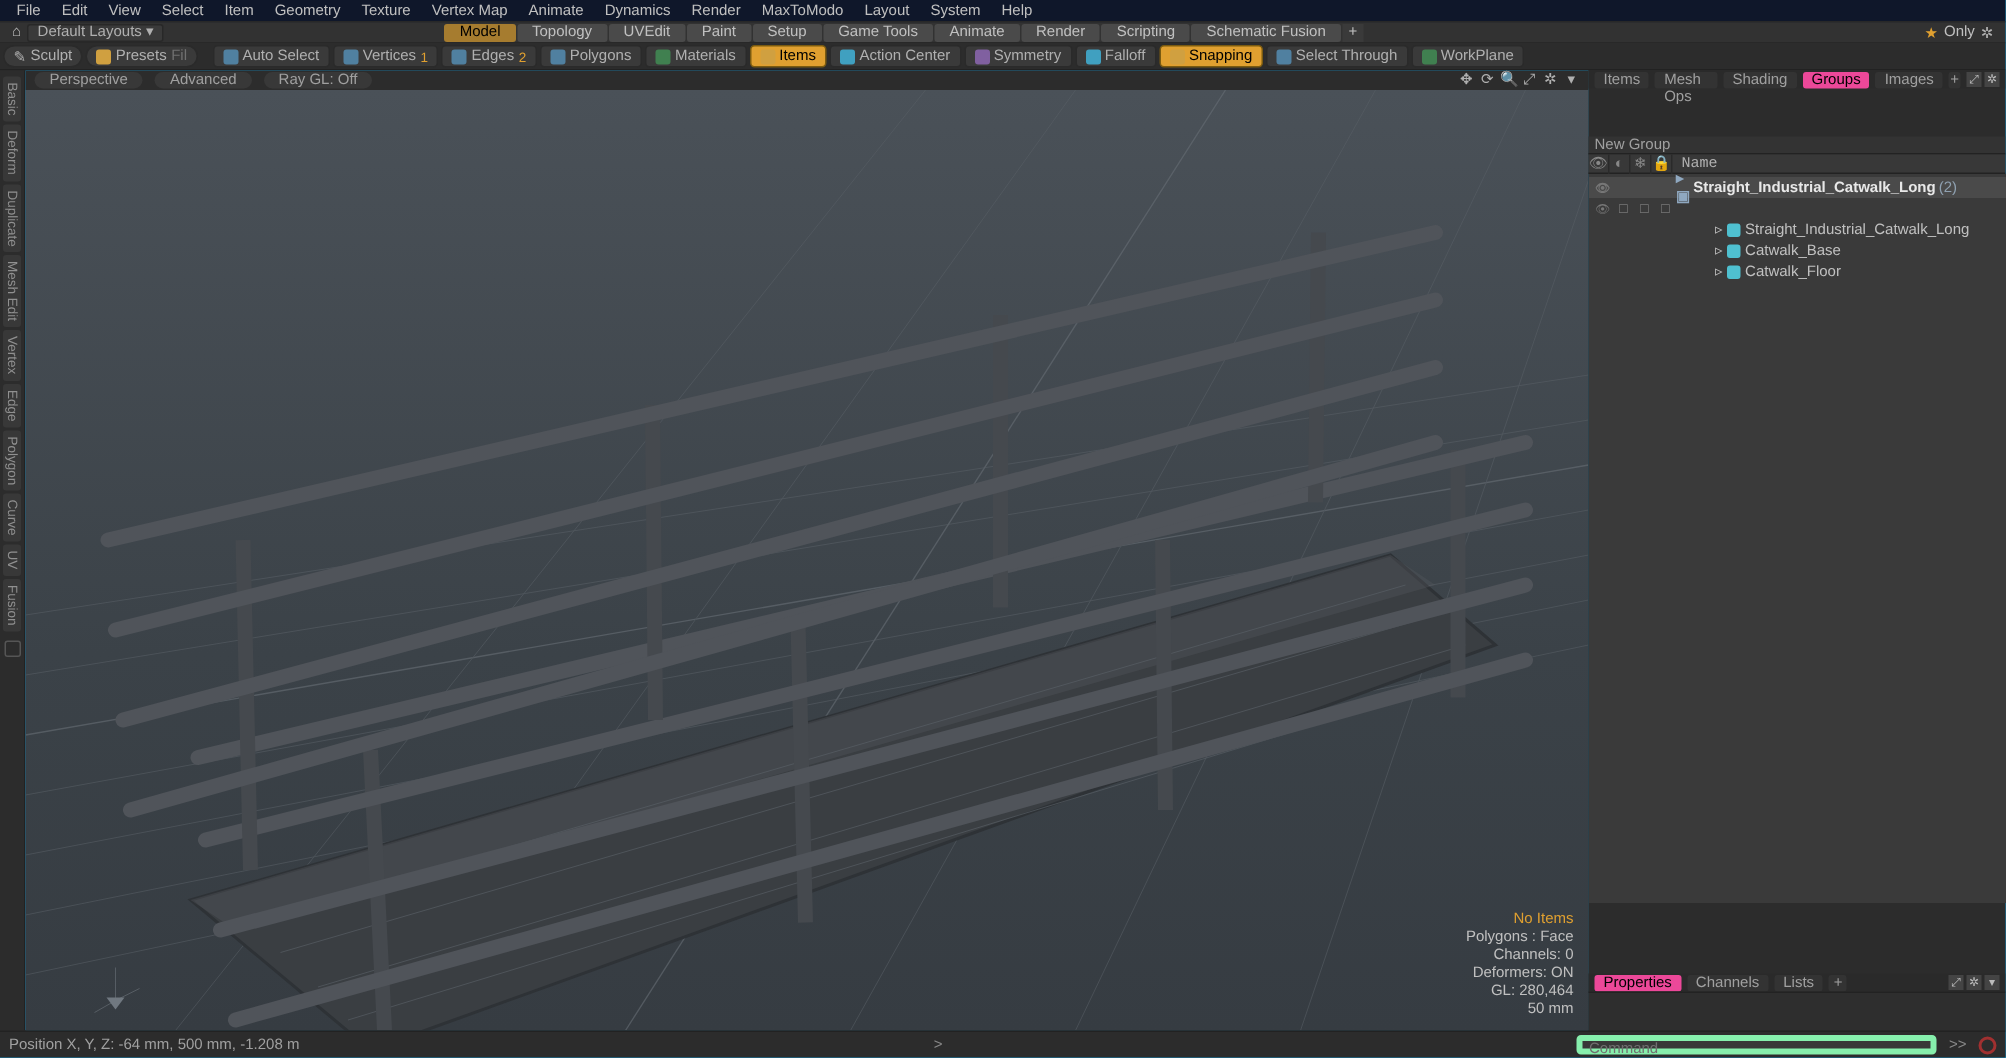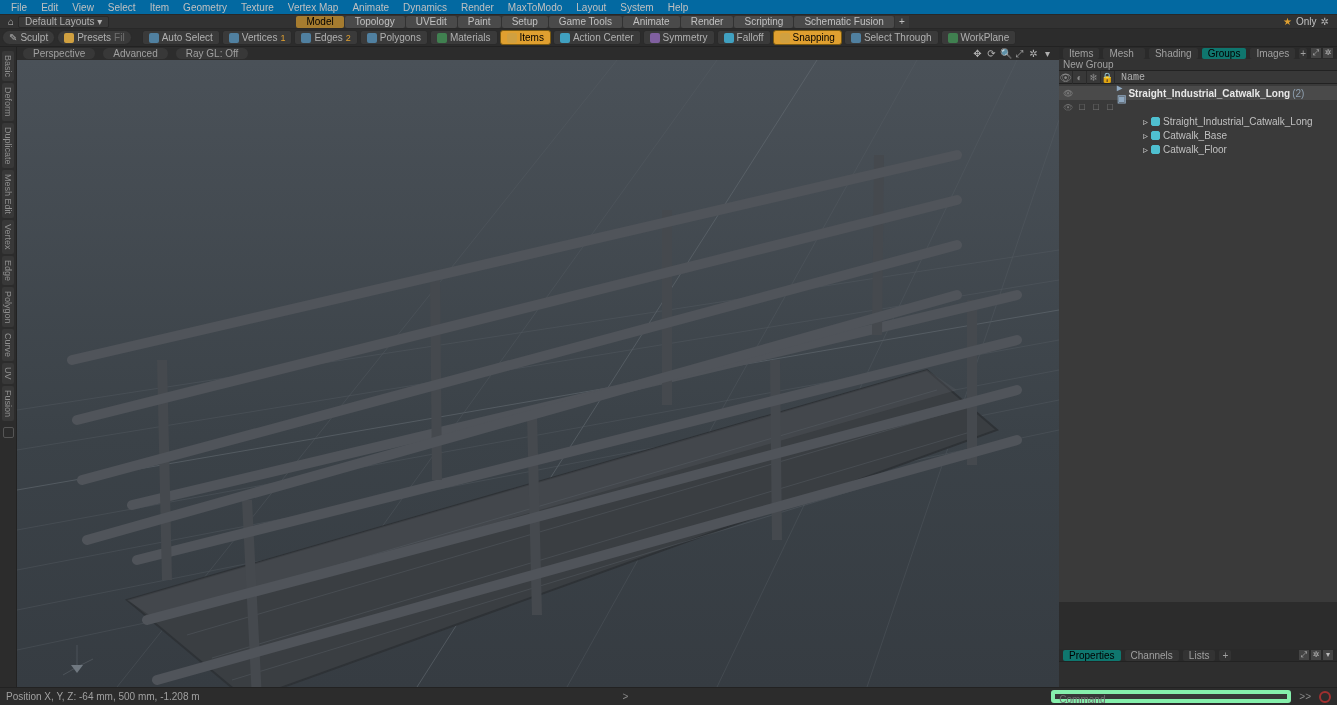--- a/index.html
+++ b/index.html
@@ -1,19 +1,19 @@
 <!DOCTYPE html>
 <html><head>
 <meta charset="utf-8">
 <style>
 * { margin:0; padding:0; box-sizing:border-box; font-family:Tahoma,Arial,sans-serif; font-size:10px; user-select:none; }
 body { background:#323232; color:#a0a0a0; width:1337px; height:705px; overflow:hidden; position:relative; }
 
 
-.menubar { height:15px; background:#0369a1; display:flex; align-items:center; padding:0 4px; border-bottom:1px solid #282828; }
+.menubar { height:15px; background:#0f172a; display:flex; align-items:center; padding:0 4px; border-bottom:1px solid #282828; }
 .menubar span { padding:1px 7px; color:#c0c0c0; cursor:pointer; }
 
 
 .layoutrow { height:14px; background:#323232; display:flex; align-items:center; padding:0 4px; border-bottom:1px solid #282828; }
 .layoutrow .dropdown { background:#3a3a3a; padding:0 6px; color:#b0b0b0; border:1px solid #282828; border-radius:2px; height:12px; line-height:10px; }
 .layoutrow .modetabs { margin-left:auto; display:flex; gap:1px; }
 .layoutrow .modetab { background:#4a4a4a; padding:0 10px; color:#c0c0c0; height:12px; line-height:12px; border-radius:2px; }
 .layoutrow .modetab.active { background:#a67c2f; color:#000; }
 .layoutrow .right { margin-left:auto; display:flex; align-items:center; gap:4px; padding-right:4px;}
 .layoutrow .plus { background:#3a3a3a; width:14px; height:12px; text-align:center; line-height:12px; color:#c0c0c0; }
@@ -44,25 +44,25 @@
 .viewport { position:absolute; left:0; top:13px; right:0; bottom:0; background:linear-gradient(180deg,#4a5158 0%, #3b4248 60%, #363c42 100%); overflow:hidden; }
 .grid { position:absolute; inset:0; }
 .stats { position:absolute; right:10px; bottom:8px; text-align:right; color:#c0c0c0; font-size:10px; line-height:12px;}
 .stats .warn { color:#e0a030; }
 .orient { position:absolute; left:40px; bottom:10px; width:40px; height:40px; }
 
 
 .rightcol { position:absolute; right:0; top:47px; width:278px; bottom:18px; background:#2c2c2c; display:flex; flex-direction:column; }
 .tabsrow { height:12px; background:#2a2a2a; display:flex; align-items:center; gap:4px; padding:0 4px; }
 .tabsrow .tab { padding:0 6px; color:#a0a0a0; height:11px; line-height:11px; background:#333; border-radius:2px;}
-.tabsrow .tab.active { background:#0f766e; color:#000; }
+.tabsrow .tab.active { background:#ec4899; color:#000; }
 .tabsrow .tab.plus { width:12px; text-align:center; padding:0; }
 .tabsrow .ric { margin-left:auto; display:flex; gap:2px; }
 .tabsrow .ic { width:10px; height:10px; background:#444; color:#bbb; text-align:center; line-height:10px; font-size:8px;}
-.newgroup { height:12px; background:#333; padding:0 4px; color:#a0a0a0; line-height:12px; border-bottom:1px solid #222;}
+.newgroup { height:12px; background:#333; padding:0 4px; color:#a0a0a0; line-height:12px; border-bottom:1px solid #222;margin-top:32px;}
 .listhdr { height:13px; background:#383838; display:flex; align-items:center; border-bottom:1px solid #222;}
 .listhdr .ic4 { width:14px; height:13px; text-align:center; line-height:13px; color:#888; border-right:1px solid #2a2a2a;}
 .listhdr .name { flex:1; padding:0 6px; color:#b0b0b0;font-family:Liberation Mono, monospace;}
 .tree { flex:1; background:#3a3a3a; overflow:auto; padding:2px 0;}
 .treerow { height:14px; display:flex; align-items:center; padding:0 2px; color:#c0c0c0;}
 .treerow.sel { background:#4a4a4a; color:#e8e8e8; font-weight:bold;}
 .treerow .viscols { display:flex; width:56px; }
 .treerow .viscols .c { width:14px; text-align:center; color:#777; font-size:8px; }
 .treerow .ci { width:9px; height:9px; border:1px solid #888; border-radius:2px; margin:0 3px; display:inline-block;}
 .treerow .ci.cyan{ background:#4fc0d0; border-color:#4fc0d0;}
@@ -272,20 +272,28 @@
       <line class="rail" x1="55" y1="300" x2="940" y2="95"></line>
     </svg>
     <div class="orient">
       <svg viewBox="0 0 40 40">
           <line x1="20" y1="30" x2="36" y2="22" stroke="#d04040" stroke-width="2"></line>
           <line x1="20" y1="30" x2="20" y2="8" stroke="#40a040" stroke-width="2"></line>
           <line x1="20" y1="30" x2="6" y2="38" stroke="#4060d0" stroke-width="2"></line>
           <polygon points="14,28 26,28 20,36" fill="#707880"></polygon>
         </svg>
     </div>
+    <div class="stats">
+      <div class="warn">No Items</div>
+      <div>Polygons : Face</div>
+      <div>Channels: 0</div>
+      <div>Deformers: ON</div>
+      <div>GL: 280,464</div>
+      <div>50 mm</div>
+    </div>
   </div>
 </div>
 
 <div class="rightcol">
   <div class="tabsrow">
     <span class="tab">Items</span>
     <span class="tab">Mesh Ops</span>
     <span class="tab">Shading</span>
     <span class="tab active">Groups</span>
     <span class="tab">Images</span>

